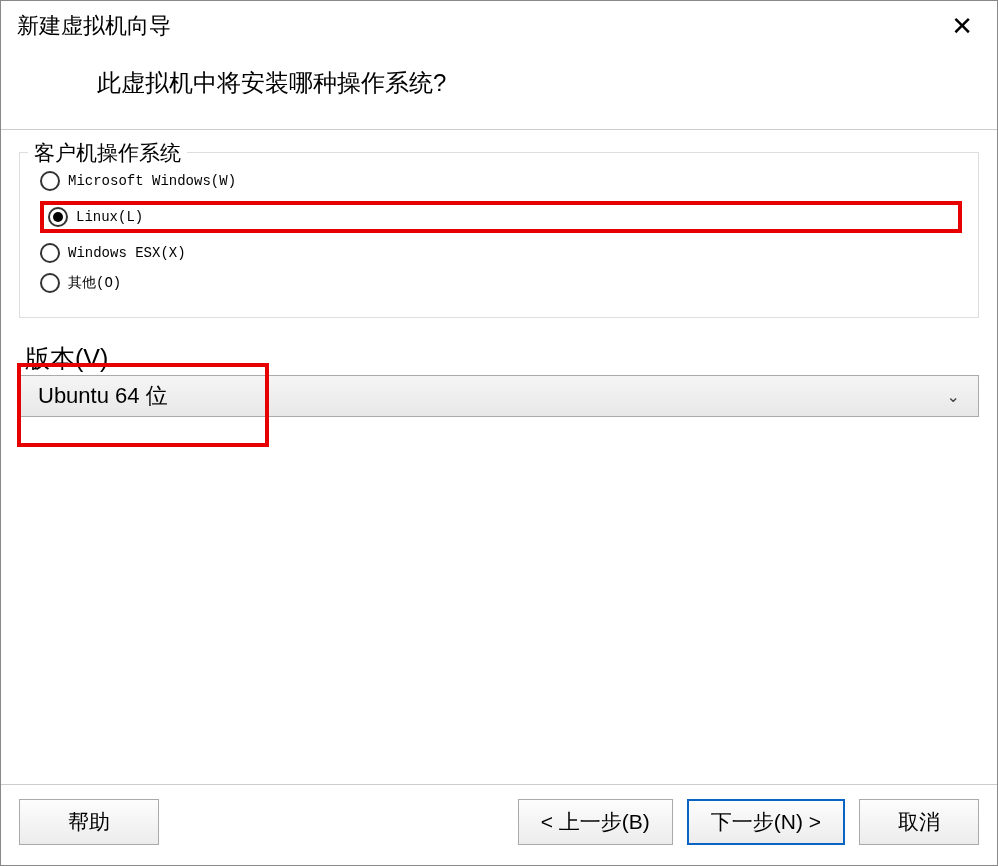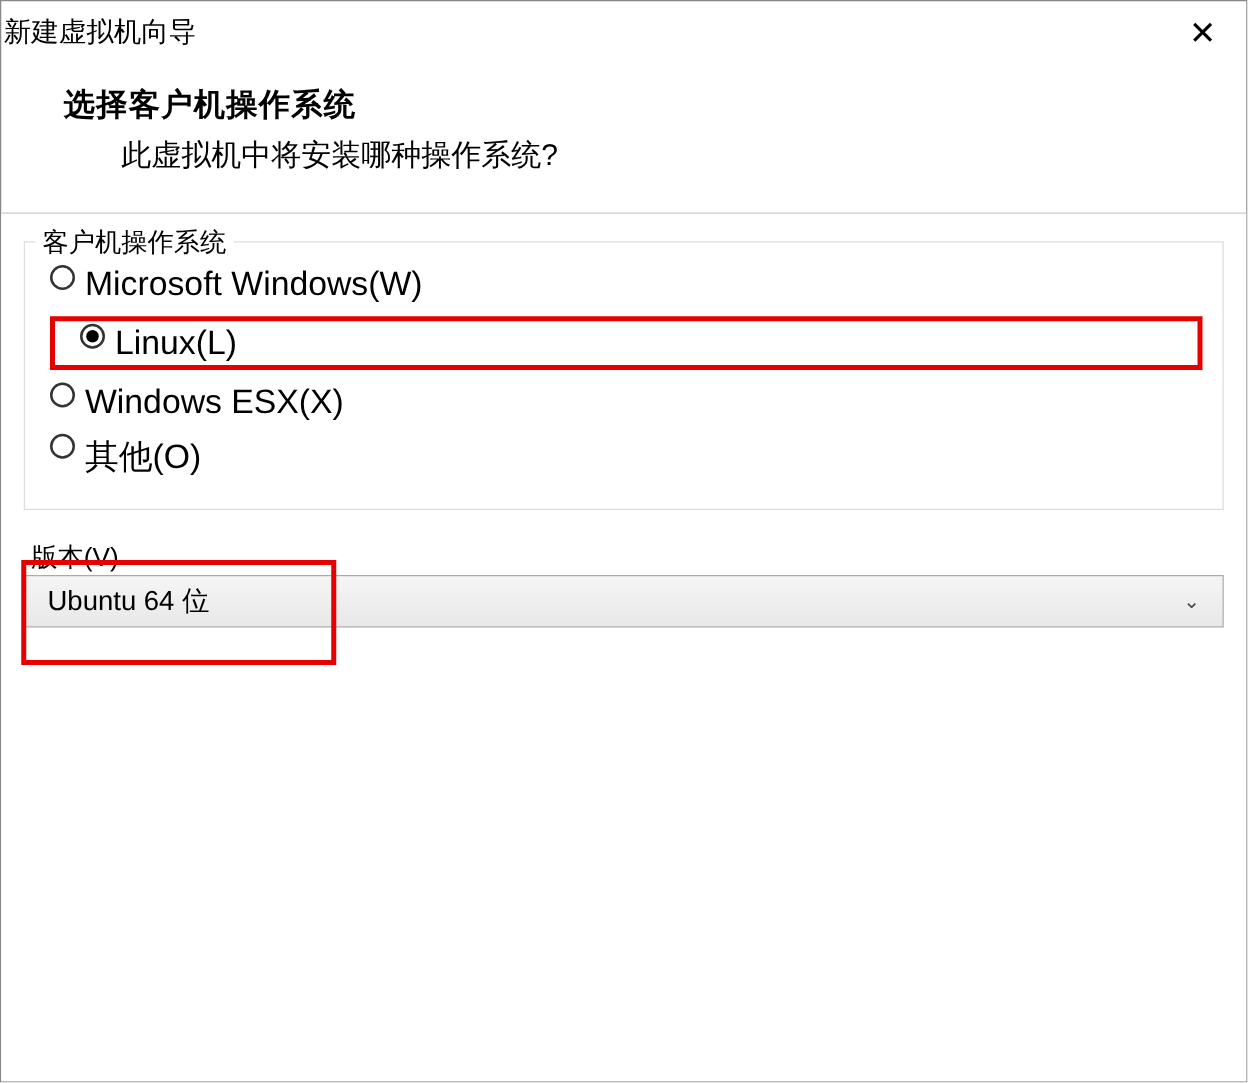--- a/index.html
+++ b/index.html
@@ -19,21 +19,21 @@
       height: 100%;
       border: 1px solid #888;
       display: flex;
       flex-direction: column;
       background: #ffffff;
     }
     .titlebar {
       display: flex;
       justify-content: space-between;
       align-items: center;
-      padding: 8px 14px 6px 2px;
+      padding: 8px 14px 6px 16px;
       font-size: 22px;
     }
     .close-btn {
       font-size: 26px;
       cursor: pointer;
       padding: 4px 10px;
       line-height: 1;
     }
     .header {
       padding: 18px 50px 30px 50px;
@@ -69,22 +69,24 @@
       font-size: 21px;
     }
     .radio-group {
       display: flex;
       flex-direction: column;
       gap: 10px;
       padding-left: 4px;
     }
     .radio-item {
       display: flex;
-      font-size: 27px;
-      cursor: pointer;
+      align-items: center;
+      font-size: 14px;
+      cursor: pointer;
+      font-family: Liberation Mono, monospace;
     }
     .radio-circle {
       width: 20px;
       height: 20px;
       border: 2px solid #333;
       border-radius: 50%;
       margin-right: 8px;
       display: flex;
       align-items: center;
       justify-content: center;
@@ -95,26 +97,26 @@
       height: 10px;
       background: #000;
       border-radius: 50%;
       display: none;
     }
     .radio-item.selected .radio-dot {
       display: block;
     }
     .highlight-red {
       border: 4px solid #e60000;
-      padding: 2px 20px;
+      padding: 2px 4px;
       display: inline-flex;
       align-items: center;
     }
     .version-label {
-      font-size: 21px;
+      font-size: 25px;
       margin-bottom: 0;
       padding-left: 6px;
       margin-top: 20px;
     }
     .dropdown-wrap {
       position: relative;
     }
     .dropdown {
       width: 100%;
       height: 42px;
@@ -171,21 +173,20 @@
 <body>
 
 <div class="dialog">
 
   <div class="titlebar">
     <span>新建虚拟机向导</span>
     <span class="close-btn">✕</span>
   </div>
 
   <div class="header">
-    <div class="header-title">选择客户机操作系统</div>
     <div class="header-subtitle">此虚拟机中将安装哪种操作系统?</div>
   </div>
 
   <div class="content">
 
     <div class="fieldset">
       <div class="fieldset-legend">客户机操作系统</div>
       <div class="radio-group">
 
         <label class="radio-item">
@@ -221,14 +222,21 @@
         <div class="dropdown-highlight"></div>
         <div class="dropdown">
           <span>Ubuntu 64 位</span>
           <span class="chevron">⌄</span>
         </div>
       </div>
     </div>
 
   </div>
 
+  <div class="footer">
+    <button class="btn help">帮助</button>
+    <div class="footer-spacer"></div>
+    <button class="btn">&lt; 上一步(B)</button>
+    <button class="btn primary">下一步(N) &gt;</button>
+    <button class="btn">取消</button>
+  </div>
 
 </div>
 
 </body></html>

